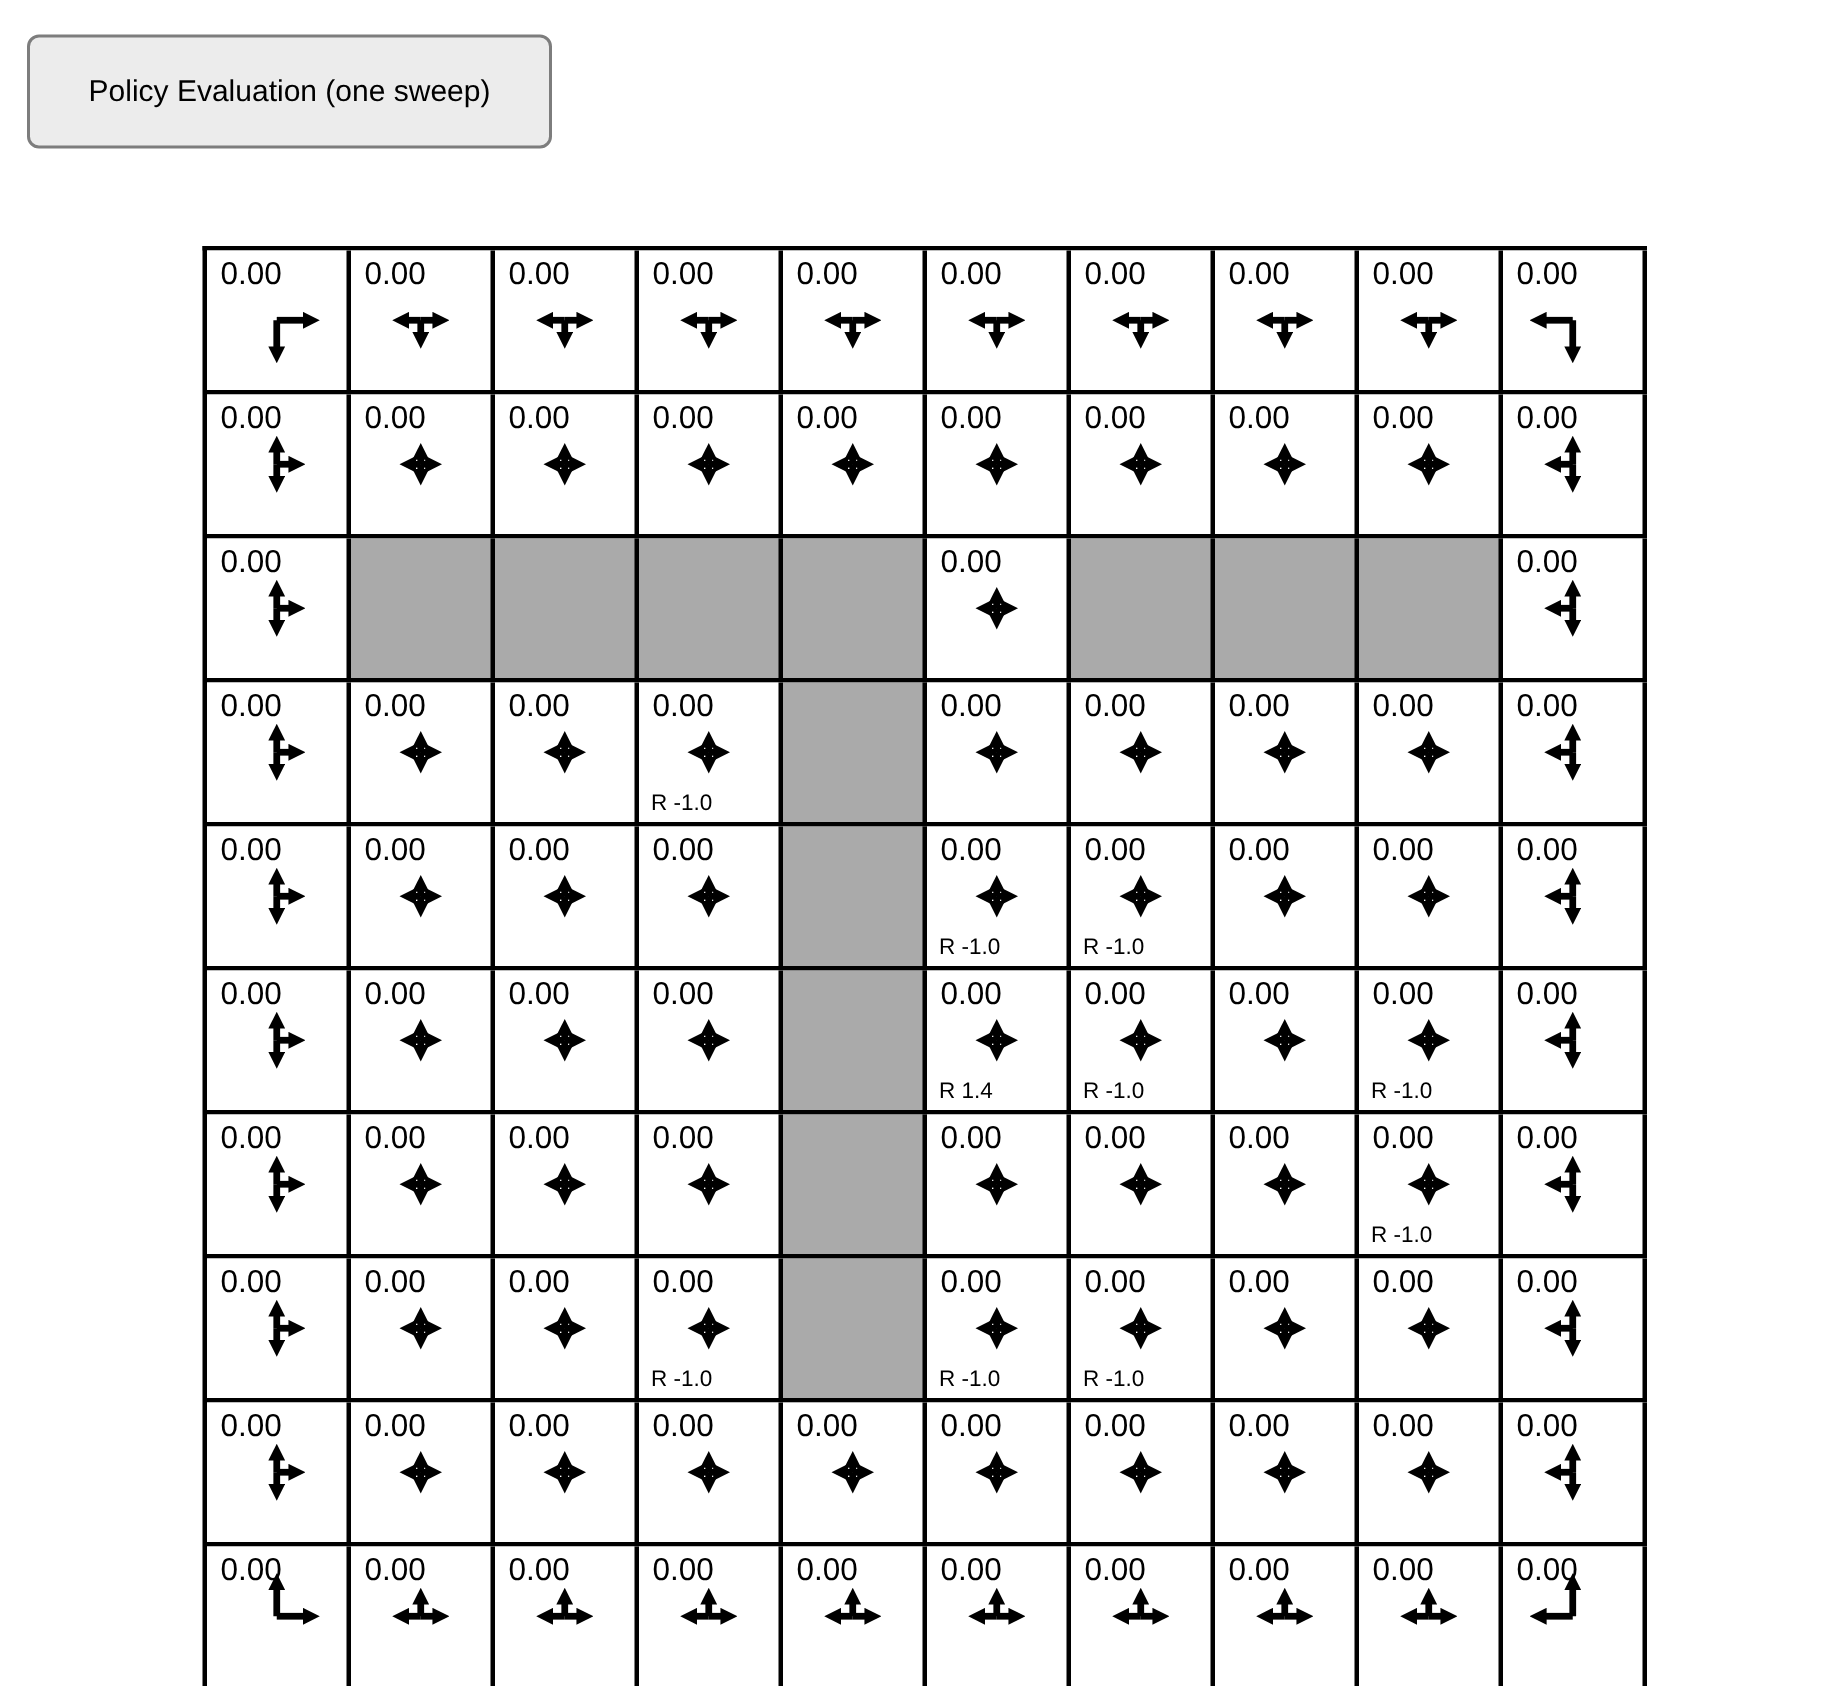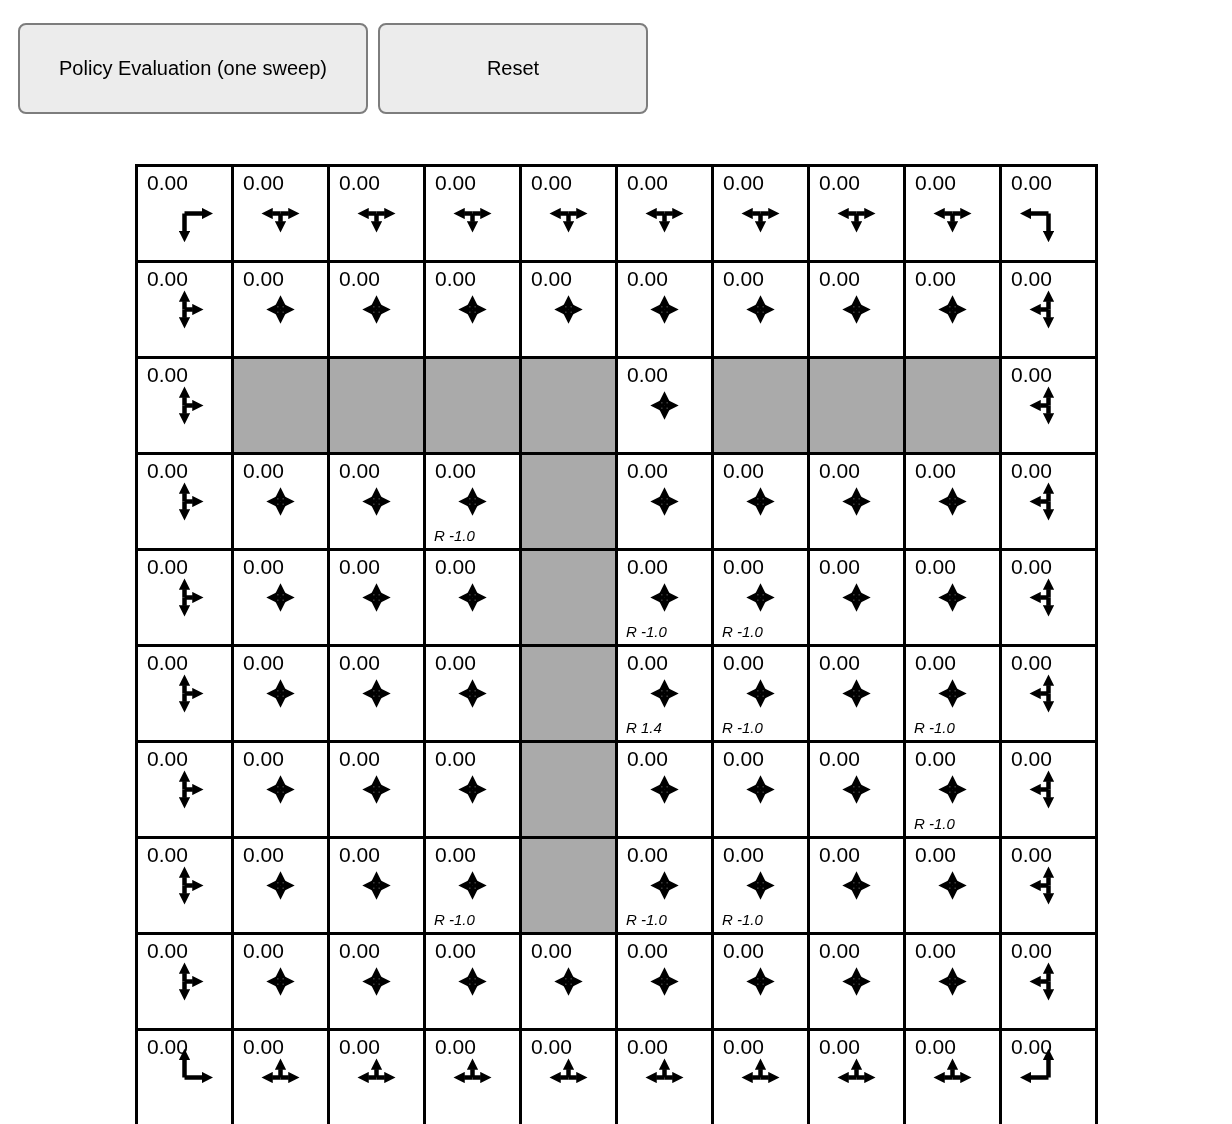--- a/index.html
+++ b/index.html
@@ -2,21 +2,21 @@
 <html style="--wall-fill: #AAAAAA; --cell-fill: #FFFFFF; --grid-line: #000000; --arrow: #000000; --button-fill: #ECECEC; --button-border: #7D7D7D;"><head>
 <meta charset="utf-8">
 <style>
   html,body{margin:0;padding:0;}
   body{
     width:1232px;height:1124px;position:relative;background:#fff;
     font-family:"Liberation Sans",sans-serif;color:#000;overflow:hidden;
   }
   .toolbar{position:absolute;left:18px;top:23px;display:flex;gap:10px;}
   .btn{
-    width:270px;height:91px;box-sizing:border-box;
+    width:270px;height:76px;box-sizing:border-box;
     background:var(--button-fill,#ececec);
     border:2px solid var(--button-border,#7d7d7d);
     border-radius:8px;
     font-family:"Liberation Sans",sans-serif;font-size:20px;color:#000;
     display:flex;align-items:center;justify-content:center;
     cursor:pointer;padding:0;
   }
   .btn.wide{width:350px;}
   .grid{
     position:absolute;left:135px;top:140px;
@@ -27,37 +27,36 @@
     margin-top:24px;
   }
   .cell{
     position:relative;width:96px;height:96px;box-sizing:border-box;
     border-right:3px solid var(--grid-line,#000);
     border-bottom:3px solid var(--grid-line,#000);
     background:var(--cell-fill,#fff);
   }
   .cell.wall{background:var(--wall-fill,#aaaaaa);}
   .val{position:absolute;left:9px;top:3px;font-size:21px;line-height:1.2;white-space:nowrap;}
-  .rew{position:absolute;left:8px;bottom:4px;font-size:15px;white-space:nowrap;font-style:italic;}
+  .rew{position:absolute;left:8px;bottom:4px;font-size:15px;white-space:nowrap;}
   svg.policy{position:absolute;left:0;top:0;overflow:visible;}
 </style>
 </head>
 <body>
 
 <svg width="0" height="0" style="position:absolute" aria-hidden="true">
   <defs>
     <marker id="ah" viewBox="0 0 10 10" refX="0.5" refY="5" markerWidth="2.5" markerHeight="2.5" orient="auto" markerUnits="strokeWidth">
       <path id="ah-path" d="M0,0 L10,5 L0,10 Z" fill="#000000"></path>
     </marker>
   </defs>
 </svg>
 
 <div class="toolbar">
   <button class="btn wide">Policy Evaluation (one sweep)</button>
-  <button class="btn">Reset</button>
 </div>
 
 <div class="grid">
     <div class="cell">
       <span class="val">0.00</span>
       <svg class="policy" width="93" height="93">
         <line x1="46.5" y1="46.5" x2="46.5" y2="64.5" stroke="#000000" stroke-width="4.5" marker-end="url(#ah)"></line>
         <line x1="46.5" y1="46.5" x2="64.5" y2="46.5" stroke="#000000" stroke-width="4.5" marker-end="url(#ah)"></line>
       </svg>
     </div>

